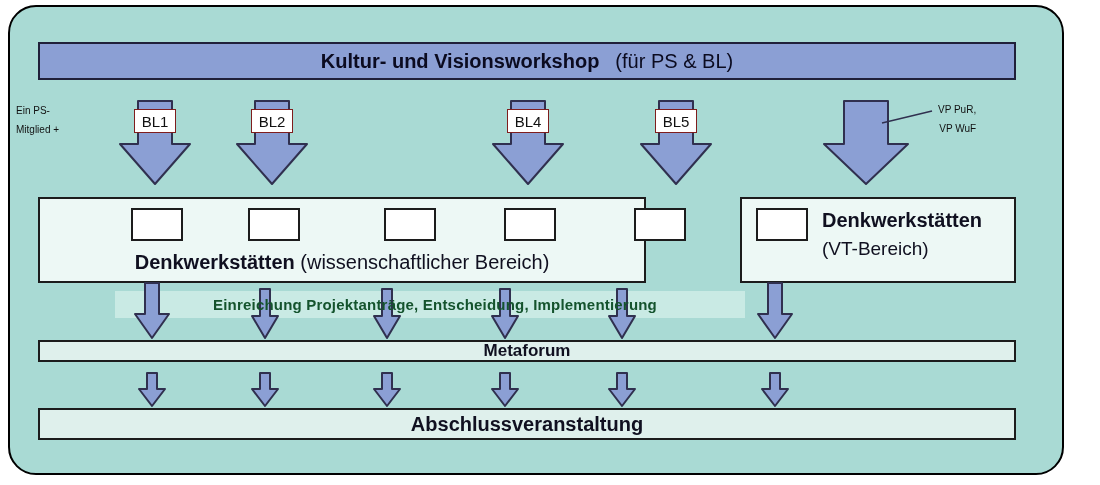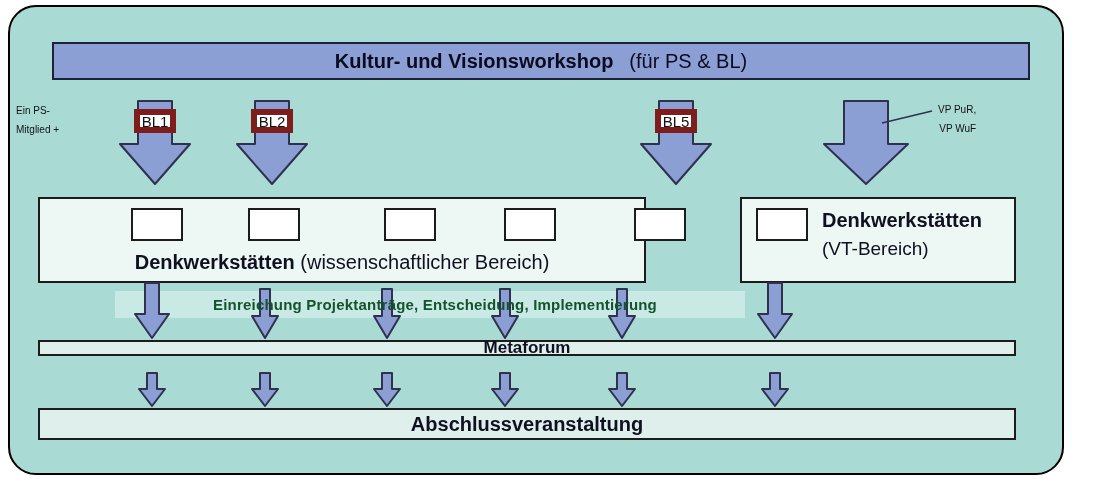--- a/index.html
+++ b/index.html
@@ -24,39 +24,38 @@
     position: absolute;
     left: 38px; top: 42px;
     width: 978px; height: 38px;
     background: #8b9fd4;
     border: 2px solid #20203a;
     box-sizing: border-box;
     display: flex; align-items: center; justify-content: center;
     gap: 16px;
     font-size: 20px;
     color: #0b0b20;
-    margin-left: 14px;
   }
   .header-bar .b { font-weight: bold; }
   .note {
     position: absolute;
     font-size: 10px;
     line-height: 19px;
     color: #111;
   }
   .arrow-block { position: absolute; }
   .arrow-block svg { display: block; }
   .arrow-block polygon { fill: #8b9fd4; stroke: #30304f; stroke-width: 2; stroke-linejoin: round; }
   .arrow-block line { stroke: #30304f; stroke-width: 1.5; }
   .bl-label {
     position: absolute;
     left: 15px; top: 9px;
     width: 42px; height: 24px;
     background: #ffffff;
-    border: 6px solid #7f1d1d;
+    border: 1px solid #7f1d1d;
     box-sizing: border-box;
     display: flex; align-items: center; justify-content: center;
     font-size: 15px;
     color: #111;
   }
   .panel {
     position: absolute;
     background: #edf8f5;
     border: 2px solid #1c1c1c;
     box-sizing: border-box;
@@ -105,21 +104,21 @@
     position: absolute;
     left: 38px;
     width: 978px;
     background: #dff0ec;
     border: 2px solid #1c1c1c;
     box-sizing: border-box;
     display: flex; align-items: center; justify-content: center;
     font-weight: bold;
     color: #101020;
   }
-  .metaforum-bar { top: 340px; height: 16px; font-size: 17px; }
+  .metaforum-bar { top: 340px; height: 22px; font-size: 17px; }
   .closing-bar { top: 408px; height: 32px; font-size: 20px; }
 </style>
 </head>
 <body>
 
 <div class="stage">
 
   <div class="frame"></div>
 
   <div class="header-bar">
@@ -136,20 +135,26 @@
     <svg width="72" height="86" viewBox="0 0 72 86">
         <polygon points="19,1 53,1 53,44 71,44 36,84 1,44 19,44"></polygon>
       </svg>
     <div class="bl-label">BL1</div>
   </div>
   <div class="arrow-block" style="left:236px; top:100px;">
     <svg width="72" height="86" viewBox="0 0 72 86">
         <polygon points="19,1 53,1 53,44 71,44 36,84 1,44 19,44"></polygon>
       </svg>
     <div class="bl-label">BL2</div>
+  </div>
+  <div class="arrow-block" style="left:492px; top:100px;">
+    <svg width="72" height="86" viewBox="0 0 72 86">
+        <polygon points="19,1 53,1 53,44 71,44 36,84 1,44 19,44"></polygon>
+      </svg>
+    <div class="bl-label">BL4</div>
   </div>
   <div class="arrow-block" style="left:640px; top:100px;">
     <svg width="72" height="86" viewBox="0 0 72 86">
         <polygon points="19,1 53,1 53,44 71,44 36,84 1,44 19,44"></polygon>
       </svg>
     <div class="bl-label">BL5</div>
   </div>
 
   <div class="arrow-block" style="left:823px; top:100px;">
     <svg width="86" height="86" viewBox="0 0 86 86">

